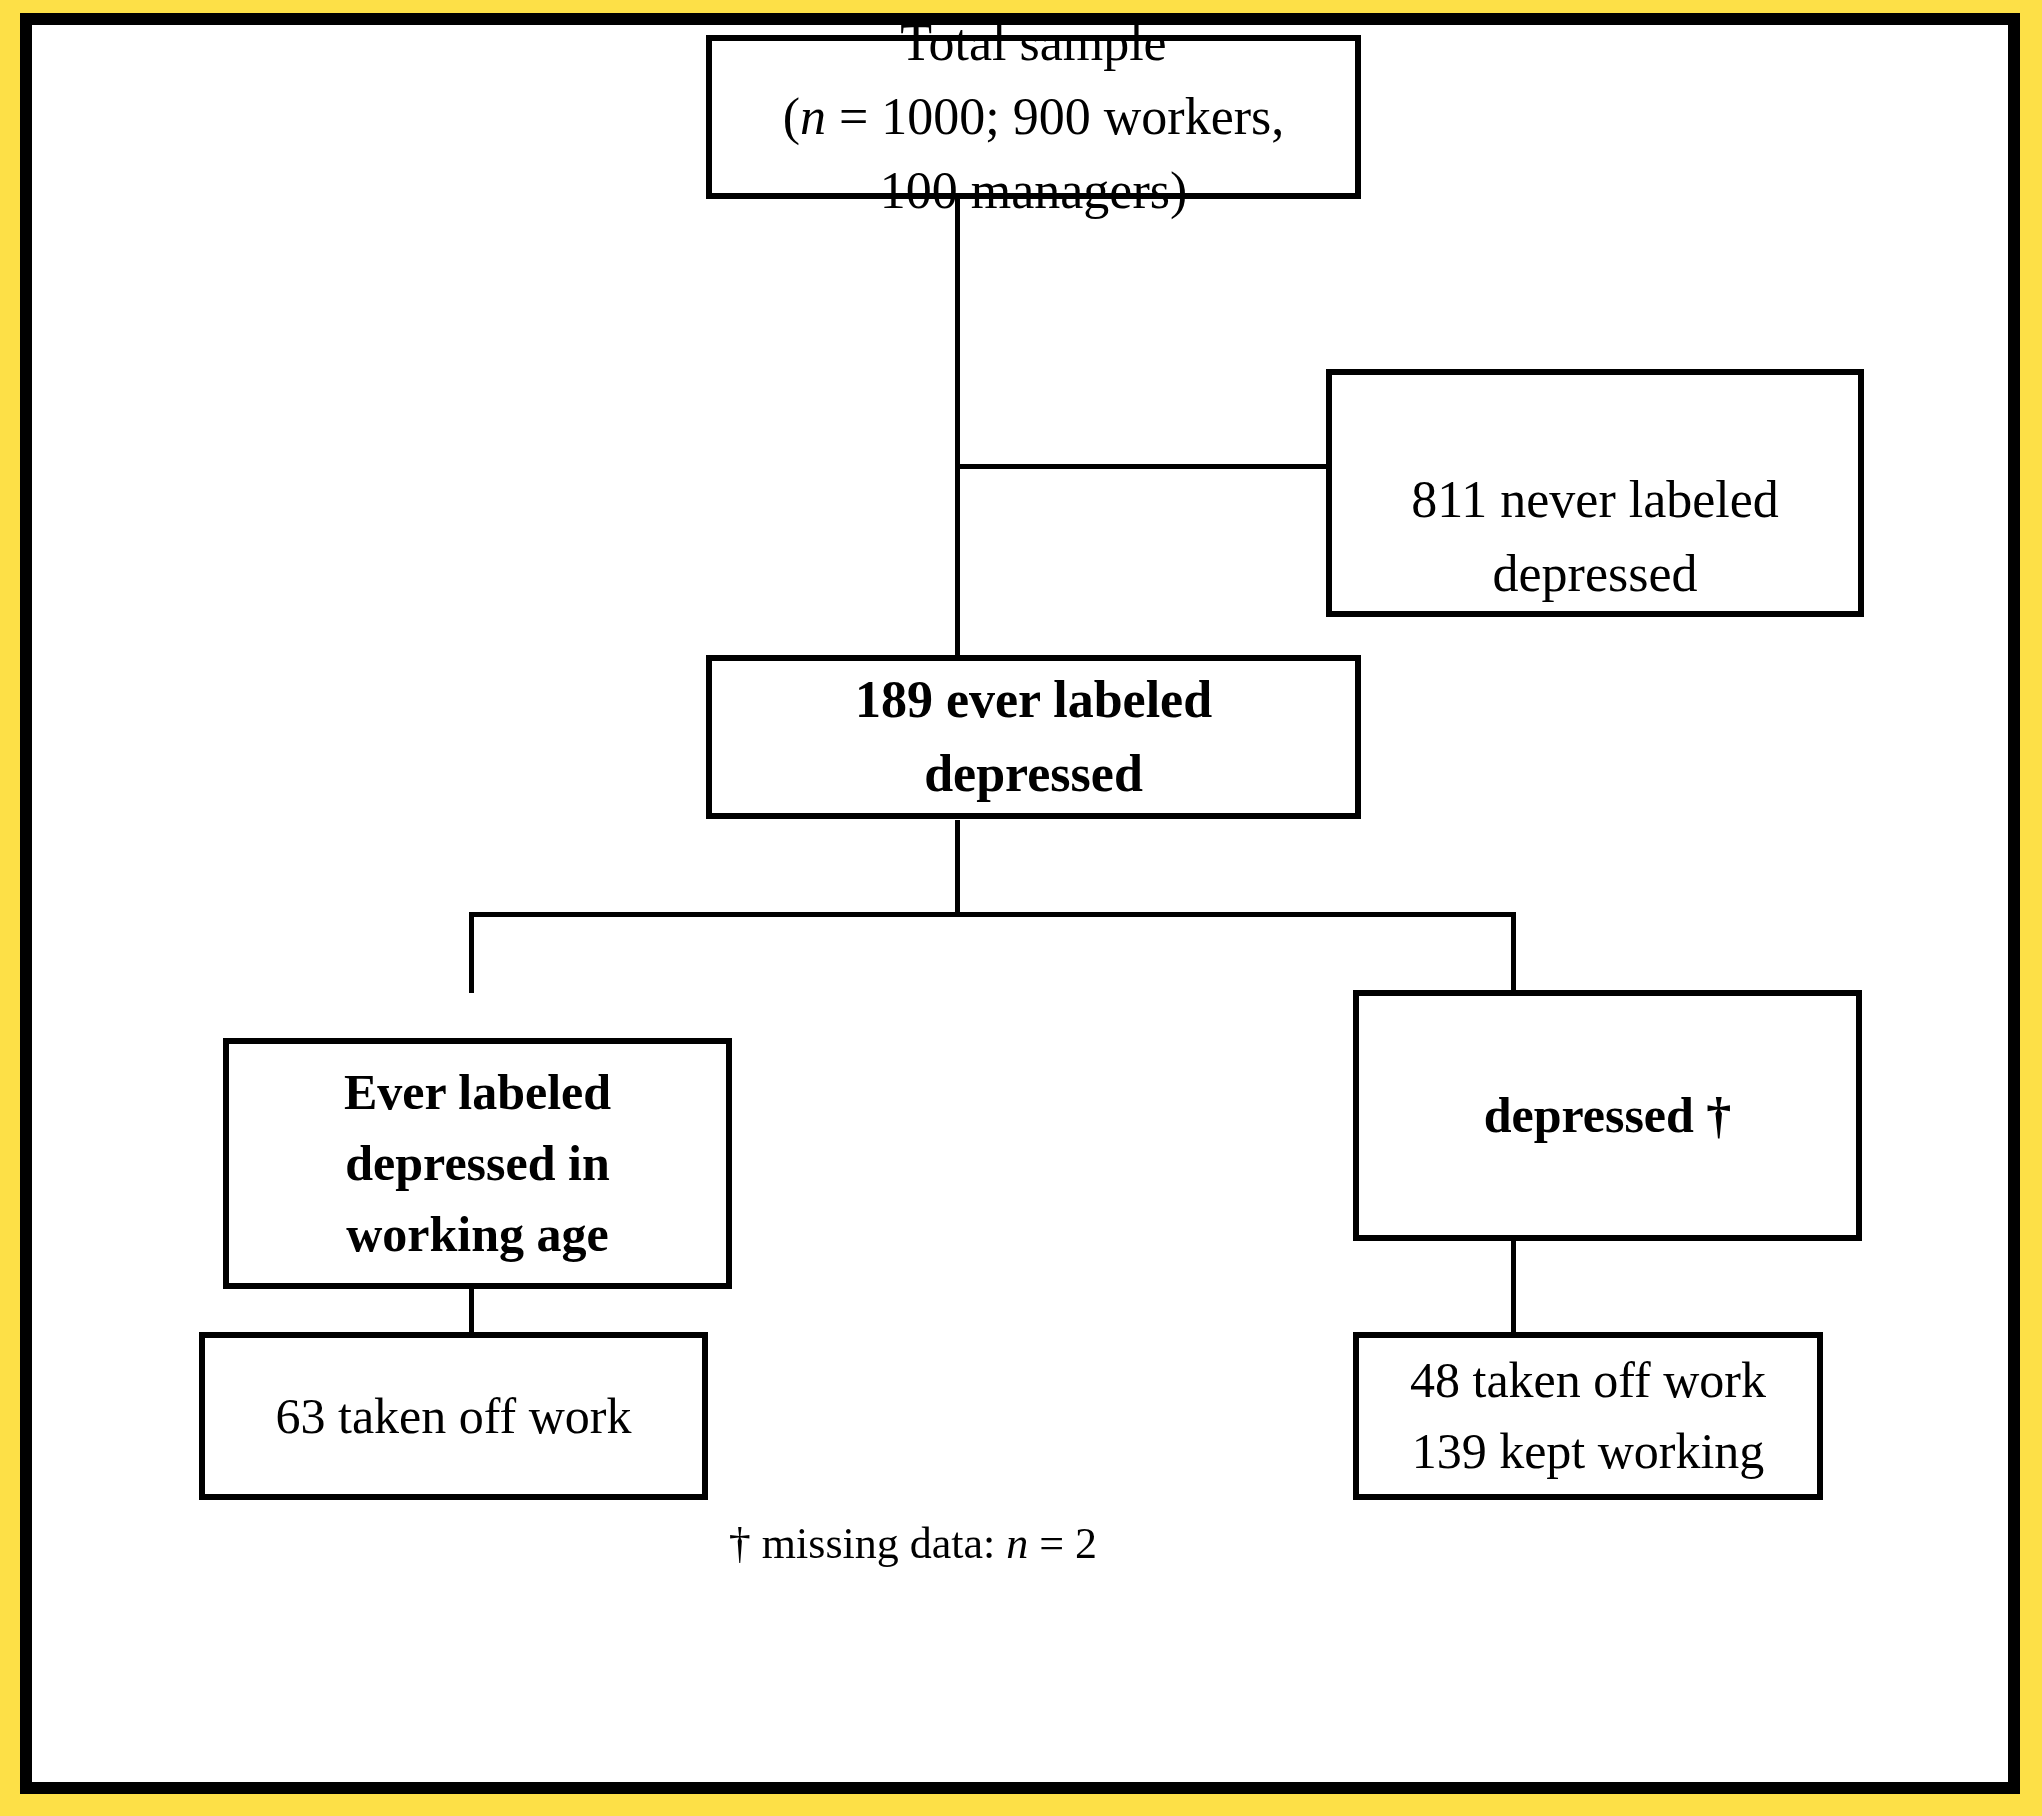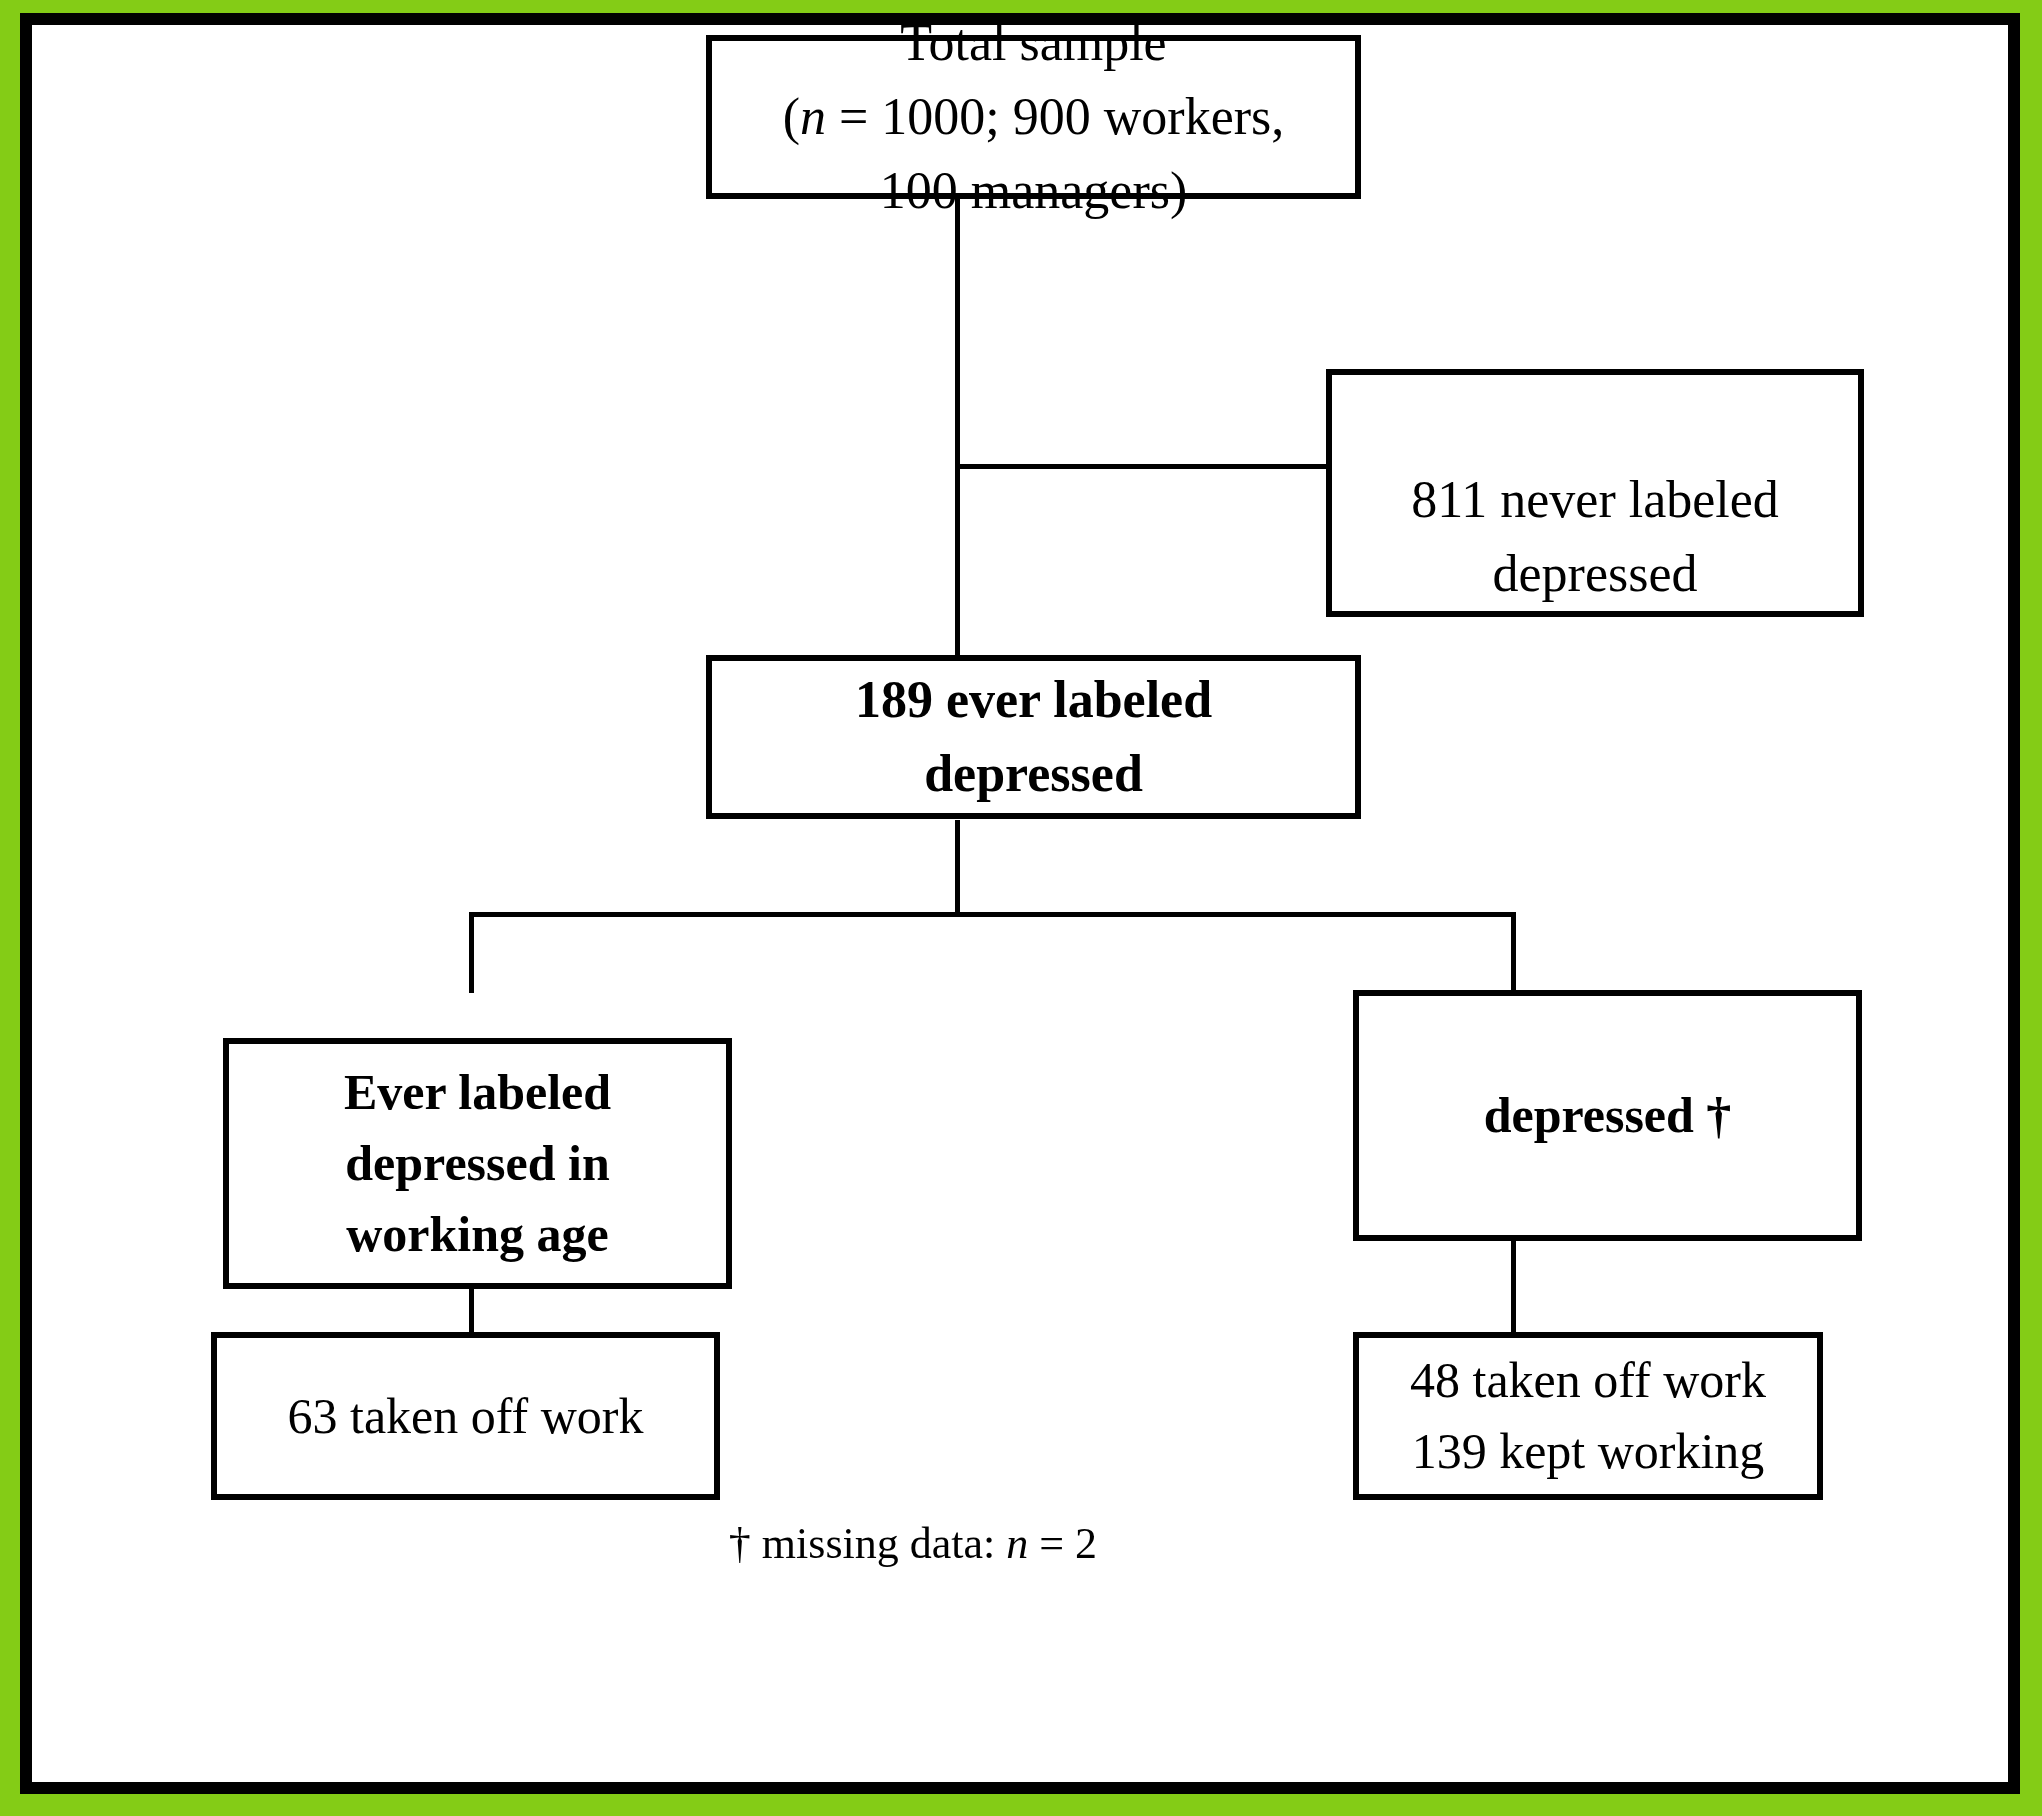--- a/index.html
+++ b/index.html
@@ -4,21 +4,21 @@
 <style>
   html, body {
     margin: 0;
     padding: 0;
     background: #ffffff;
   }
   #figure-root {
     position: relative;
     width: 2042px;
     height: 1816px;
-    background: #84cc16;
+    background: #fde047;
     font-family: "Liberation Serif", "DejaVu Serif", serif;
     overflow: hidden;
   }
   
   #figure-frame {
     position: absolute;
     left: 20px;
     top: 13px;
     width: 2000px;
     height: 1781px;
@@ -52,21 +52,21 @@
     white-space: nowrap;
     line-height: 1.42;
   }
   .node-box.bold { font-weight: bold; text-align: center; }
 
   #box-total      { left: 706px;  top: 35px;   width: 655px; height: 164px; font-size: 52px; }
   #box-never      { left: 1326px; top: 369px;  width: 538px; height: 248px; font-size: 52px; justify-content: flex-end; }
   #box-ever       { left: 706px;  top: 655px;  width: 655px; height: 164px; font-size: 52px; }
   #box-workingage { left: 223px;  top: 990px; width: 509px; height: 251px; font-size: 50px; margin-top: 48px; }
   #box-lasttime   { left: 1353px; top: 990px; width: 509px; height: 251px; font-size: 50px; }
-  #box-wa-outcome { left: 211px;  top: 1332px; width: 509px; height: 168px; font-size: 50px; }
+  #box-wa-outcome { left: 199px;  top: 1332px; width: 509px; height: 168px; font-size: 50px; }
   #box-lt-outcome { left: 1353px; top: 1332px; width: 470px; height: 168px; font-size: 50px; }
 
   
   .conn {
     position: absolute;
     background: #000000;
     z-index: 2;
   }
   .conn-v { width: 4.6px; }
   .conn-h { height: 4.6px; }

